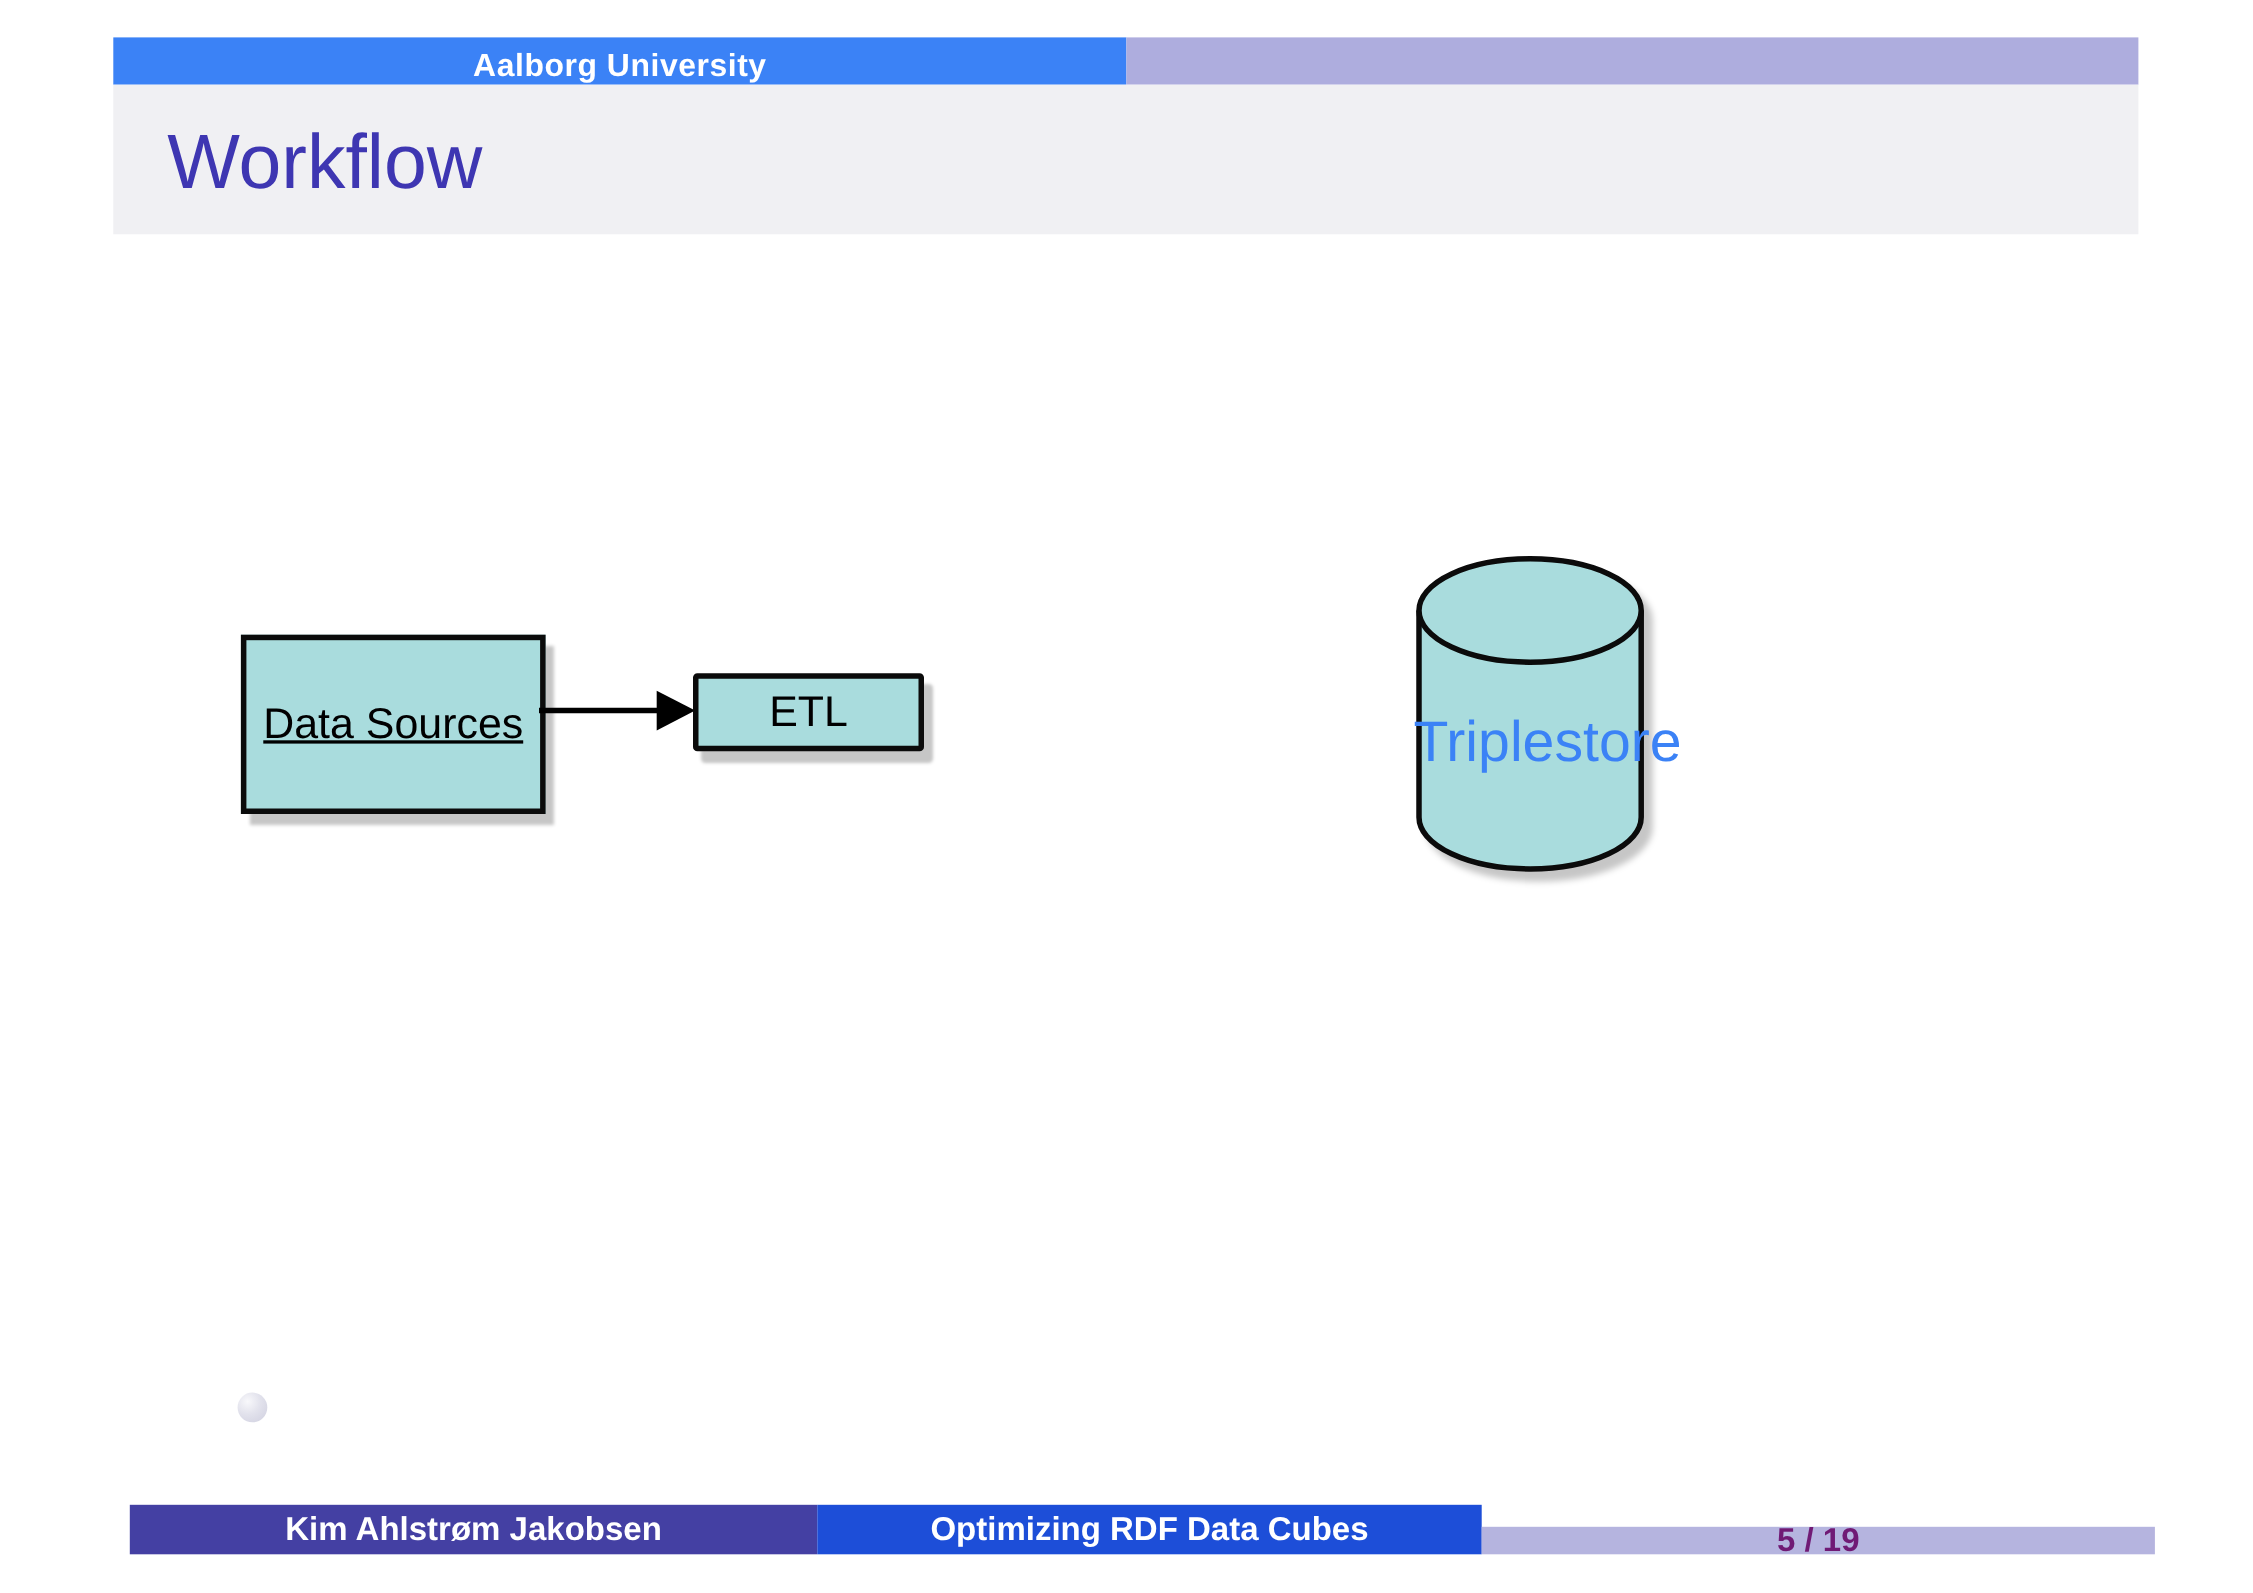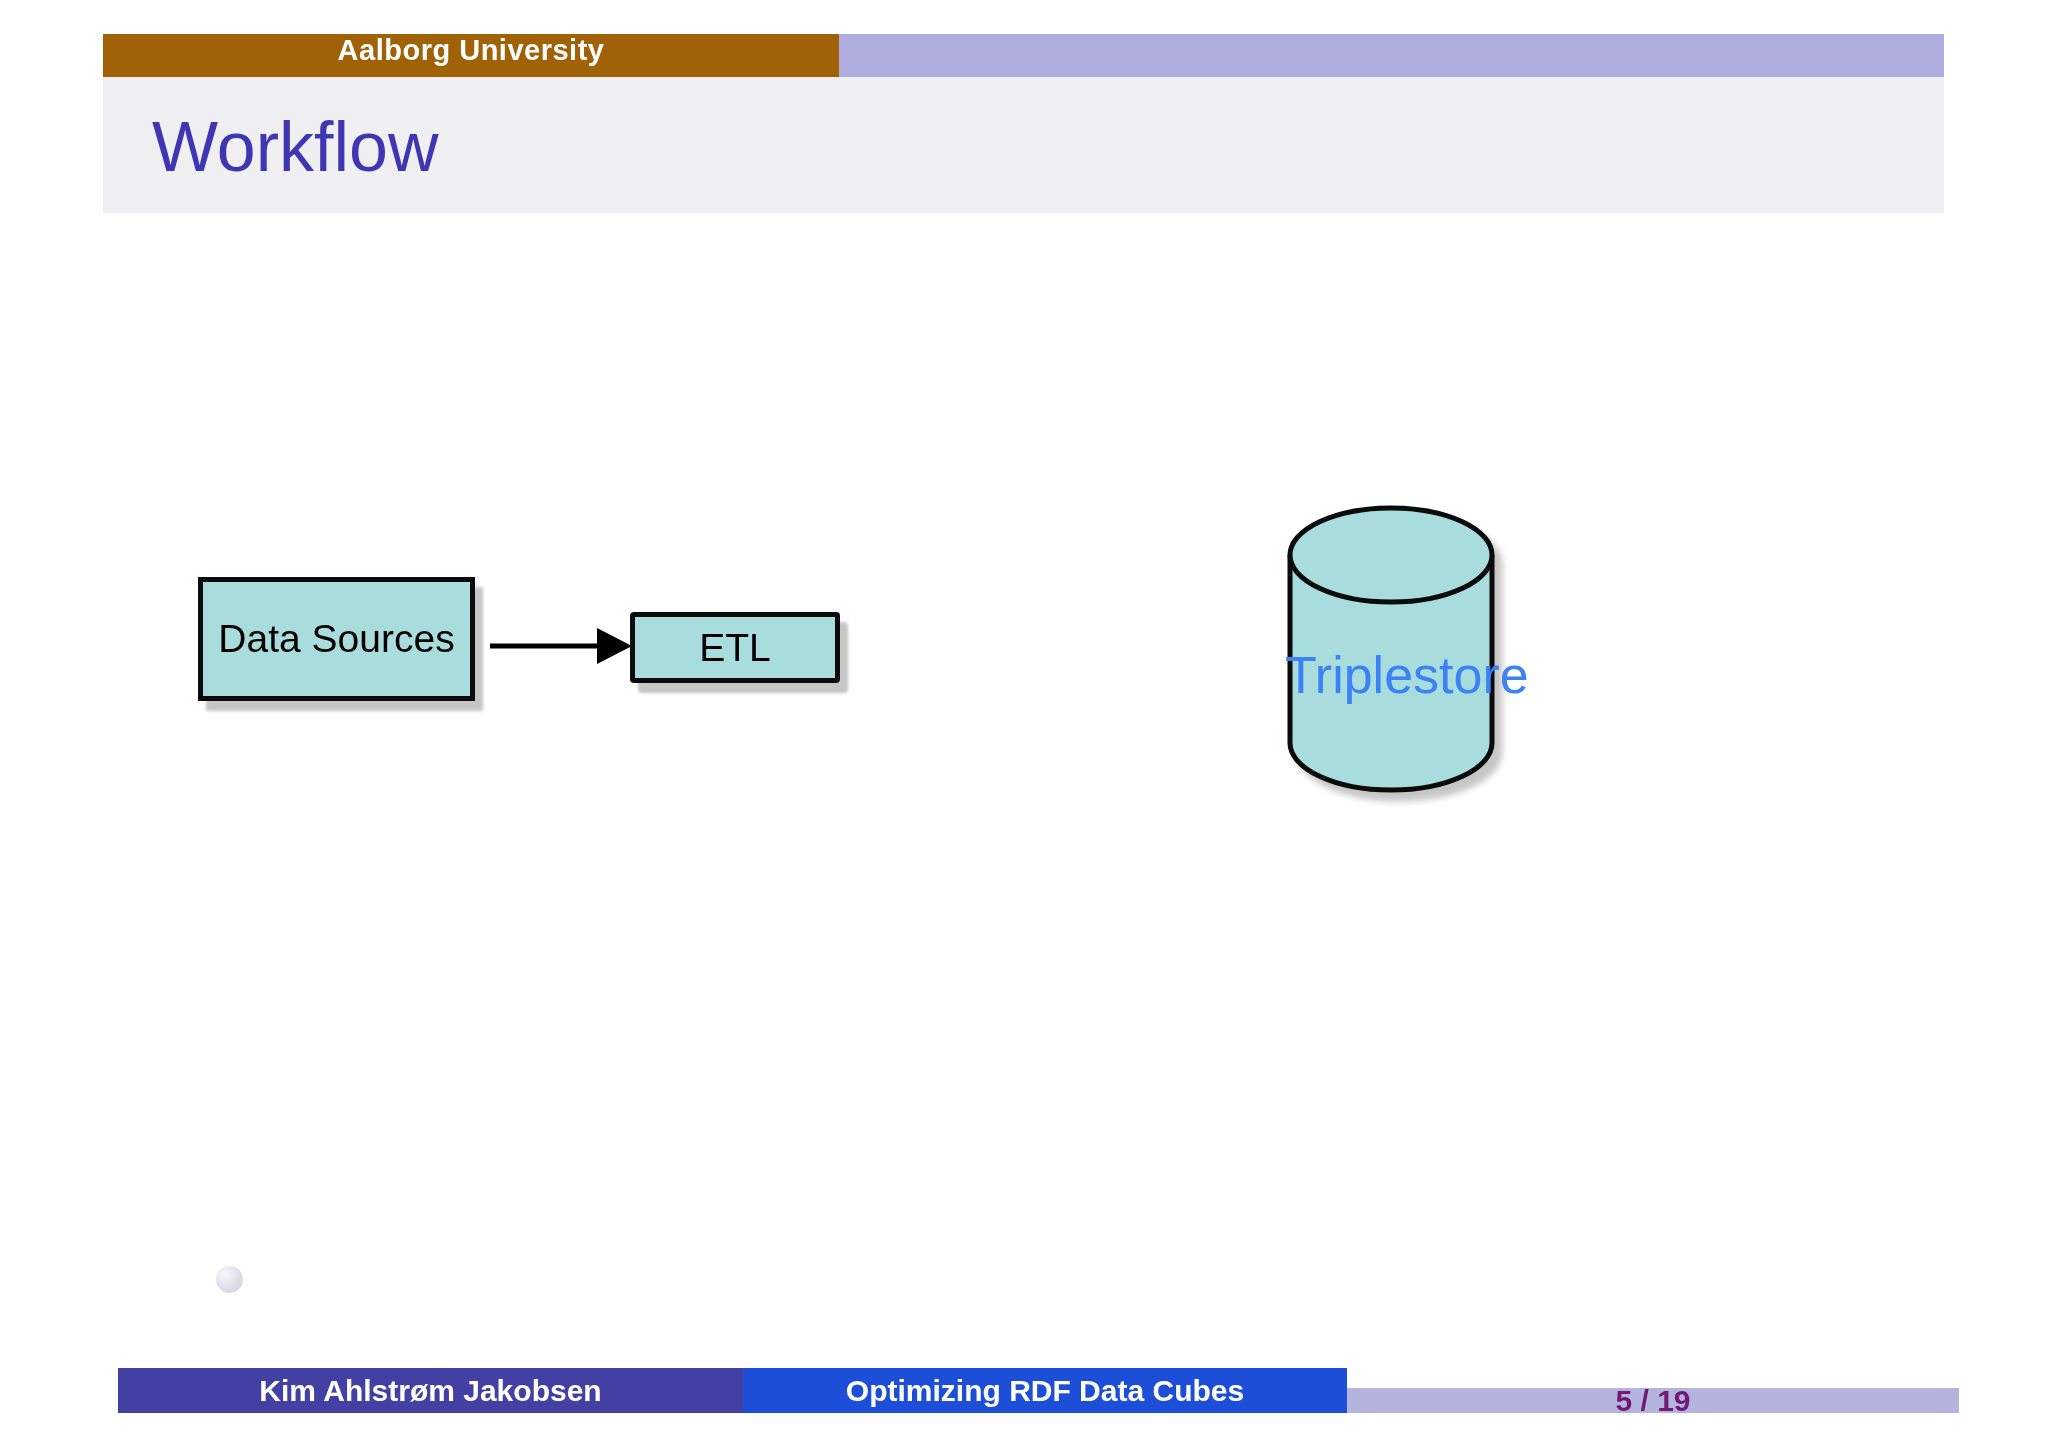--- a/index.html
+++ b/index.html
@@ -9,23 +9,23 @@
     background:#ffffff;
     overflow:hidden;
     font-family:"Liberation Sans", sans-serif;
   }
   
   .header-bar{
     position:absolute;left:103px;top:34px;width:1841px;height:43px;
     display:flex;
   }
   .header-left{
-    width:736px;height:100%;
-    background:#a16207;
-    display:flex;align-items:flex-start;justify-content:center;
+    width:921px;height:100%;
+    background:#3b82f6;
+    display:flex;align-items:flex-end;justify-content:center;
   }
   .header-left span{
     color:#ffffff;font-size:29px;font-weight:700;letter-spacing:0.5px;
   }
   .header-right{flex:1;height:100%;background:#aeadde;}
 
   
   .title-bar{
     position:absolute;left:103px;top:77px;width:1841px;height:136px;
     background:#f0f0f3;
@@ -37,21 +37,21 @@
   }
 
   
   .node-rect{
     position:absolute;box-sizing:border-box;
     background:#a9dcdd;border:5px solid #0b0b0b;
     display:flex;align-items:center;justify-content:center;
     box-shadow:8px 10px 3px #c6c6c6;
     color:#000;font-size:39px;
   }
-  .node-data-sources{left:198px;top:577px;width:277px;height:124px;}
+  .node-data-sources{left:219px;top:577px;width:277px;height:163px;text-decoration:underline;}
   .node-etl{left:630px;top:612px;width:210px;height:71px;border-radius:4px;}
 
   .flow-arrow-svg{position:absolute;left:485px;top:620px;width:150px;height:52px;}
 
   .cylinder-svg{
     position:absolute;left:1285px;top:505px;width:212px;height:292px;
     filter:drop-shadow(8px 9px 3px #c6c6c6);
   }
   .cylinder-label{
     position:absolute;left:1285px;top:645px;width:212px;

